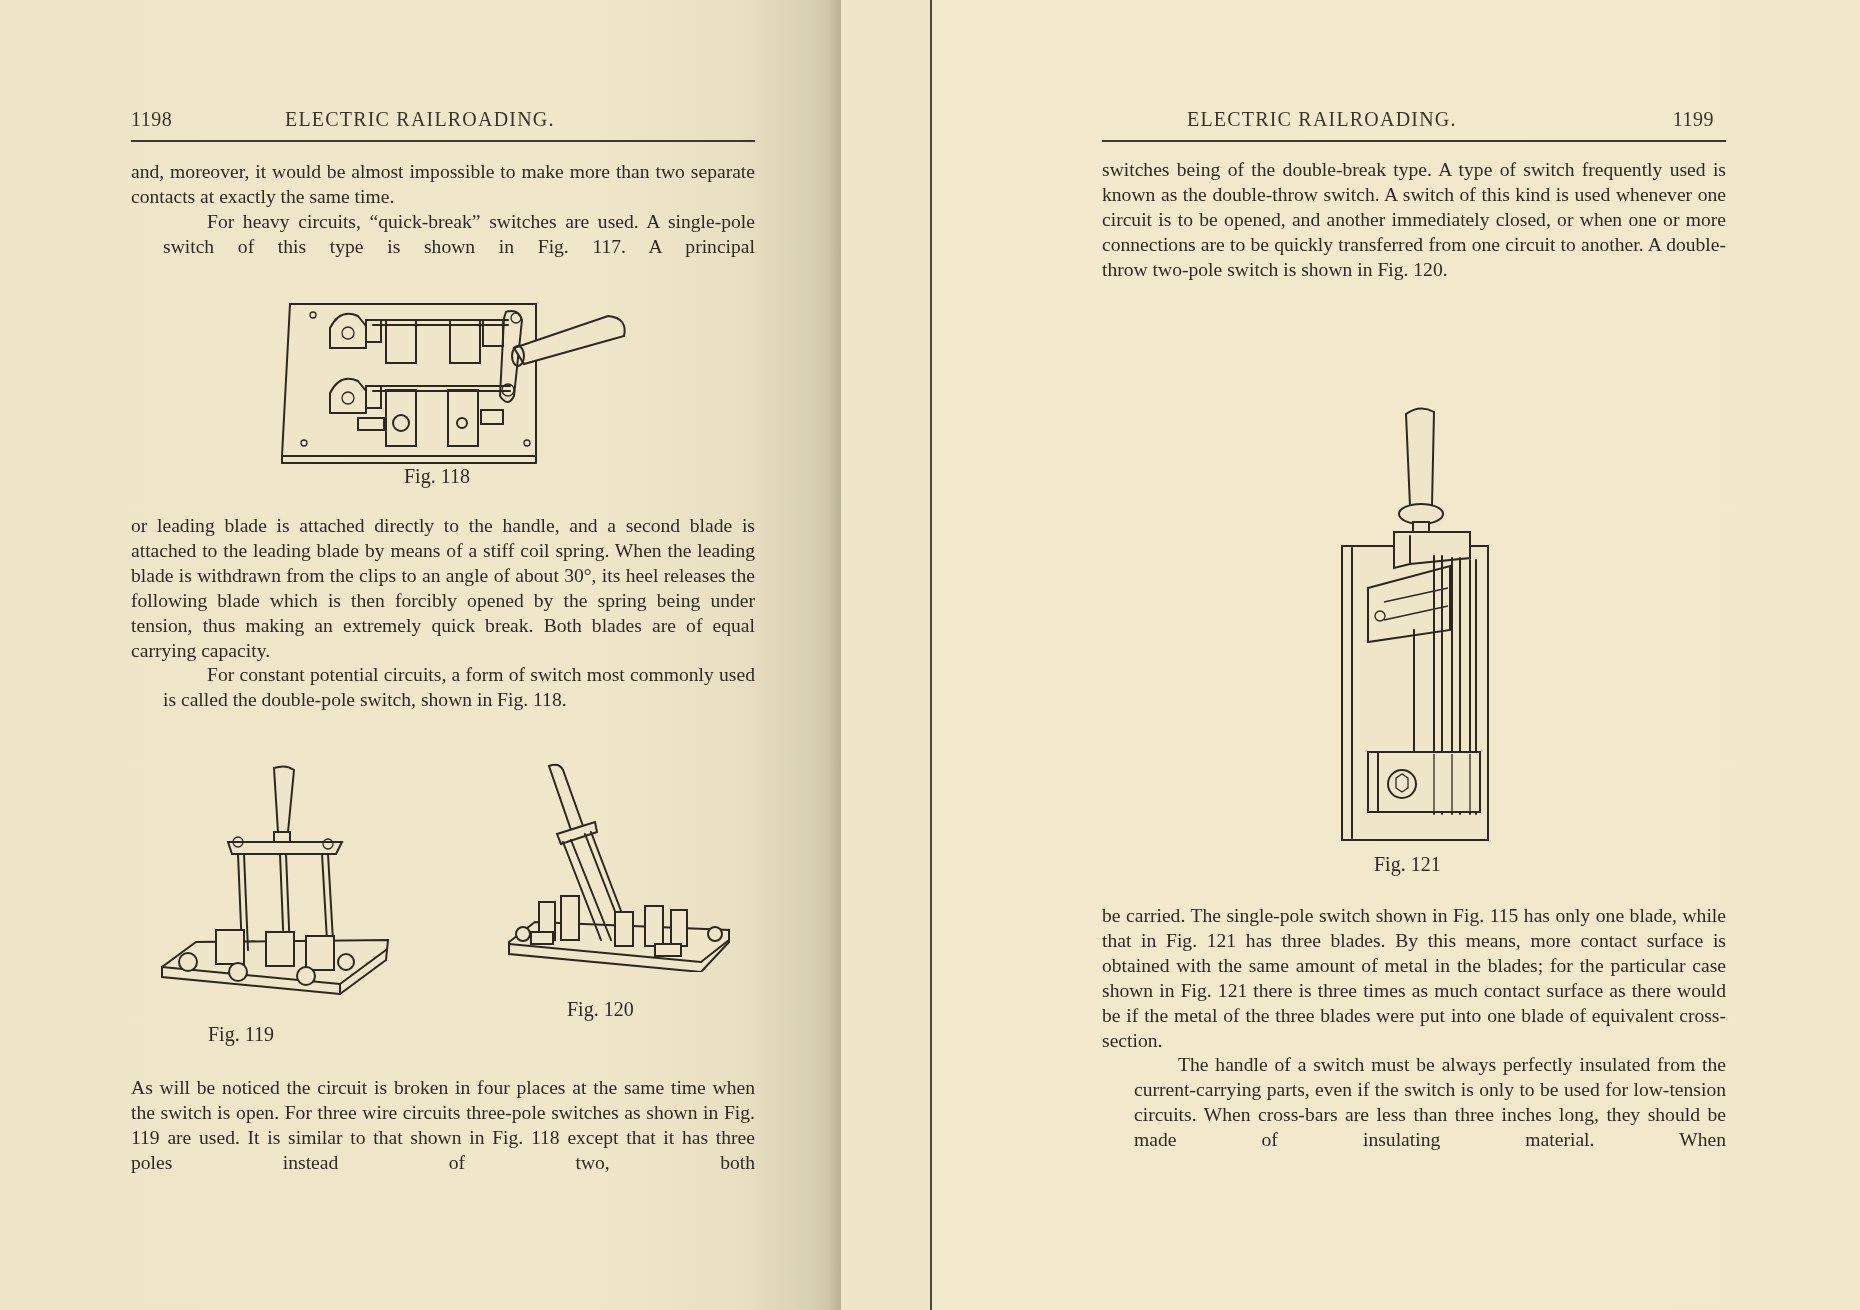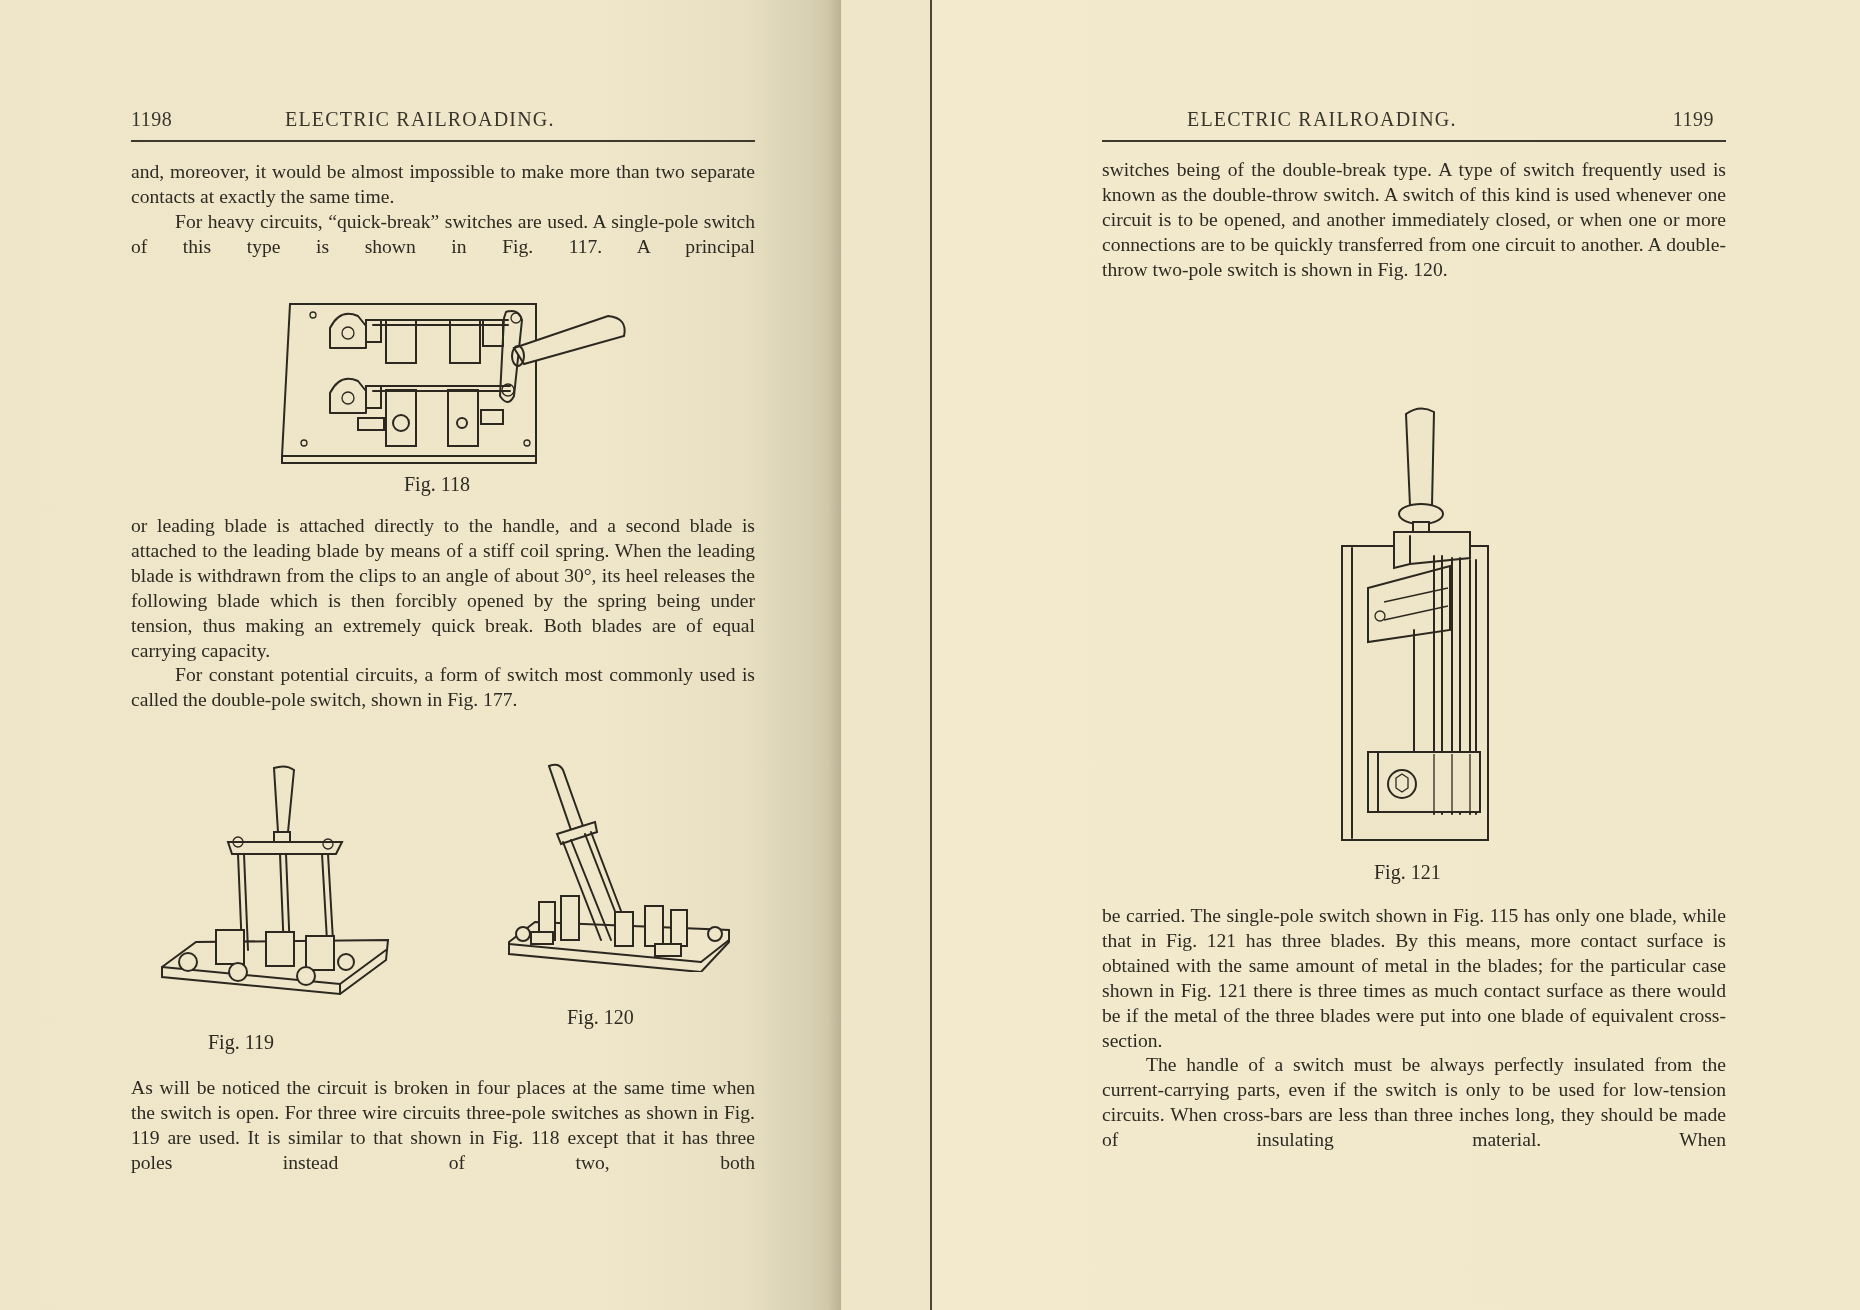--- a/index.html
+++ b/index.html
@@ -24,25 +24,25 @@
   }
   .running-head {
     position: absolute; height: 30px; font-size: 20px; letter-spacing: 0.5px;
     color: #3a352b;
   }
   .running-head .num { position: absolute; top: 0; }
   .running-head .title { position: absolute; top: 0; letter-spacing: 1.2px; }
   .head-rule { position: absolute; height: 2px; background: #3e392e; }
   .text-block { position: absolute; font-size: 19.6px; line-height: 24.9px; text-align: justify; }
   .text-block p { margin: 0; }
-  .text-block p.indent { text-indent: 44px; }
+  .text-block p.indent { text-indent: 44px; margin-left: 32px; }
   .text-block p.last { text-align-last: justify; }
   .fig { position: absolute; }
   .fig svg { display: block; }
-  .caption { position: absolute; font-size: 20px; color: #2e2a22; white-space: nowrap; margin-top: 8px; }
+  .caption { position: absolute; font-size: 20px; color: #2e2a22; white-space: nowrap; }
   .stroke { fill: none; stroke: #2c281f; stroke-width: 2; stroke-linejoin: round; stroke-linecap: round; }
   .stroke-thin { fill: none; stroke: #2c281f; stroke-width: 1.3; }
   .fill-paper { fill: #efe6c9; stroke: #2c281f; stroke-width: 2; }
 </style>
 </head>
 <body>
 
 <div class="page page-left">
 
   <div class="running-head" style="left:131px; top:108px; width:624px;">
@@ -93,21 +93,21 @@
       <circle class="stroke-thin" cx="230" cy="92" r="6"></circle>
 
       <path class="fill-paper" d="M236,50 L330,18 Q350,20 346,38 L246,66 Z"></path>
       <ellipse class="stroke" cx="240" cy="58" rx="6" ry="10"></ellipse>
     </svg>
   </div>
   <div class="caption" style="left:404px; top:465px;">Fig. 118</div>
 
   <div class="text-block" style="left:131px; top:514px; width:624px;">
     <p class="last" style="text-align-last:left;">or leading blade is attached directly to the handle, and a second blade is attached to the leading blade by means of a stiff coil spring. When the leading blade is withdrawn from the clips to an angle of about 30°, its heel releases the following blade which is then forcibly opened by the spring being under tension, thus making an extremely quick break. Both blades are of equal carrying capacity.</p>
-    <p class="indent" style="text-align-last:left;">For constant potential circuits, a form of switch most commonly used is called the double-pole switch, shown in Fig. 177.</p>
+    <p class="indent" style="text-align-last:left;">For constant potential circuits, a form of switch most commonly used is called the double-pole switch, shown in Fig. 118.</p>
   </div>
 
   <div class="fig" style="left:156px; top:762px;">
     <svg width="240" height="250" viewBox="0 0 240 250">
 
       <polygon class="fill-paper" points="6,205 40,180 232,178 230,198 184,232 6,215"></polygon>
       <line class="stroke" x1="6" y1="205" x2="184" y2="222"></line>
       <line class="stroke" x1="184" y1="222" x2="230" y2="188"></line>
       <line class="stroke" x1="184" y1="222" x2="184" y2="232"></line>
 

